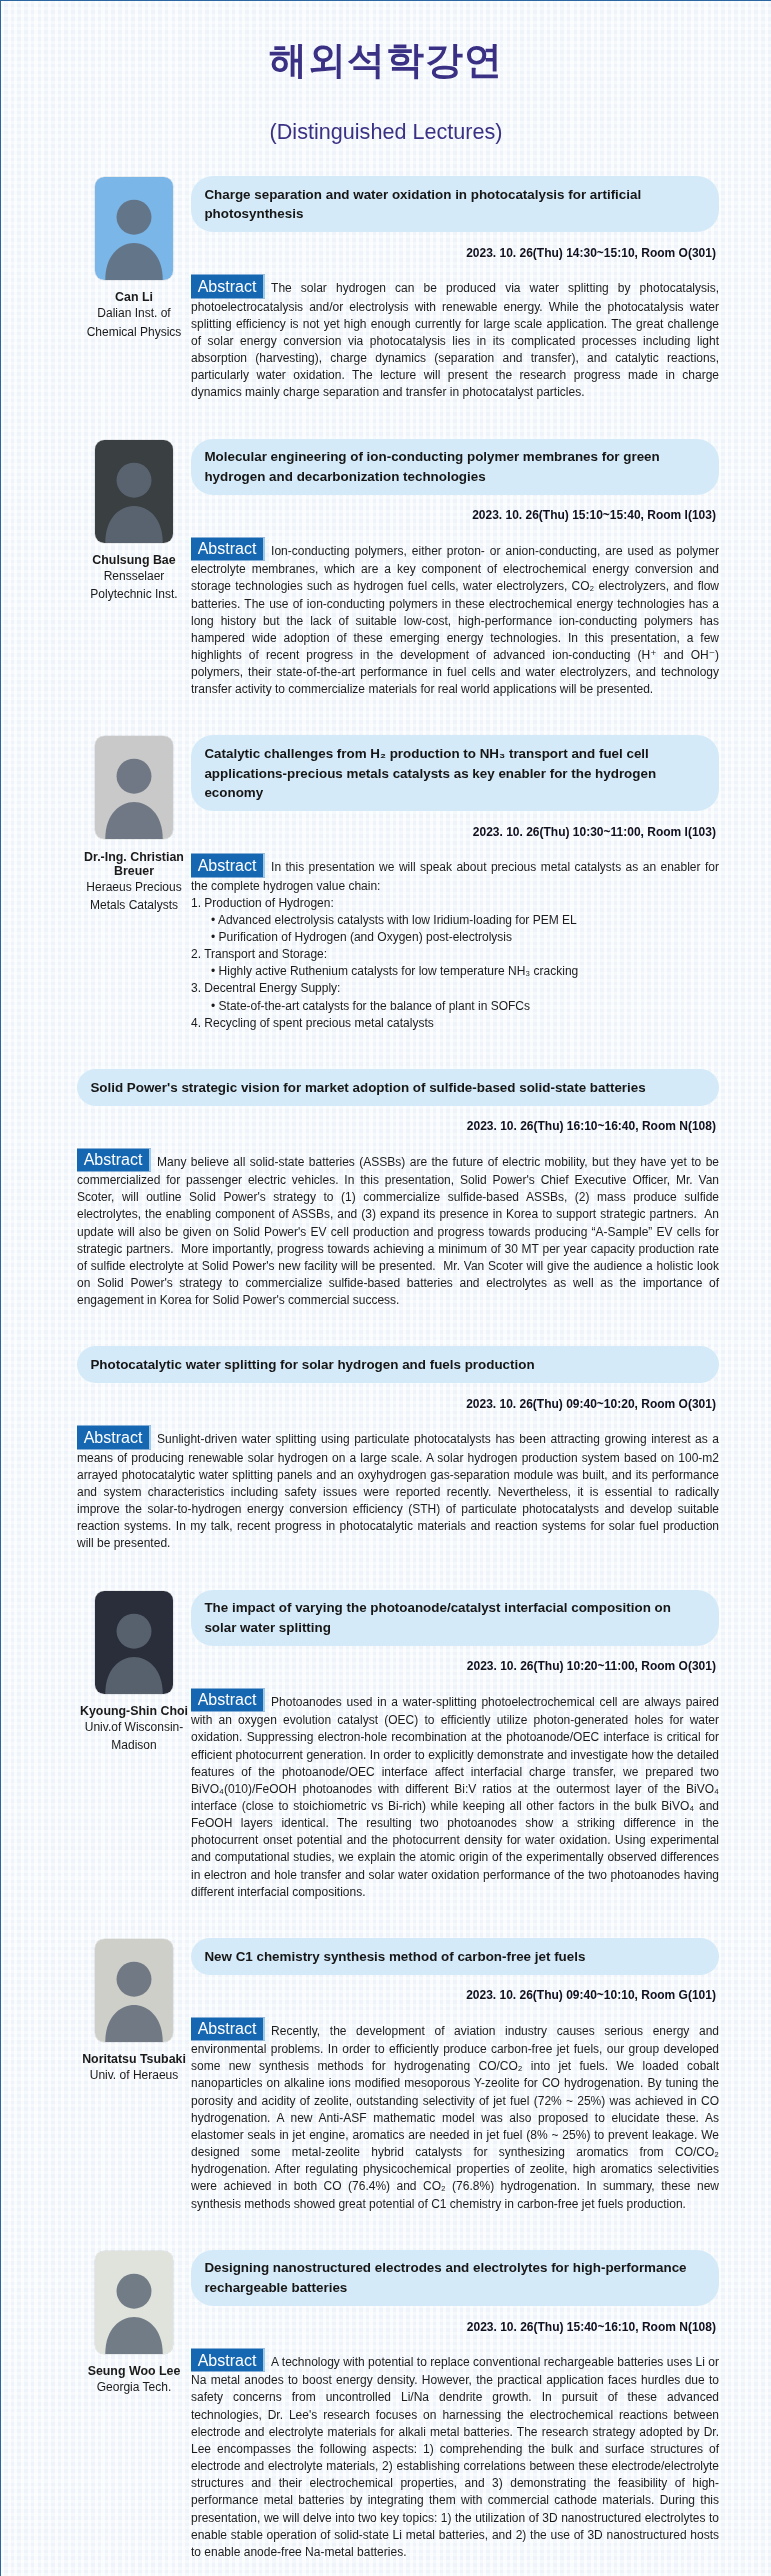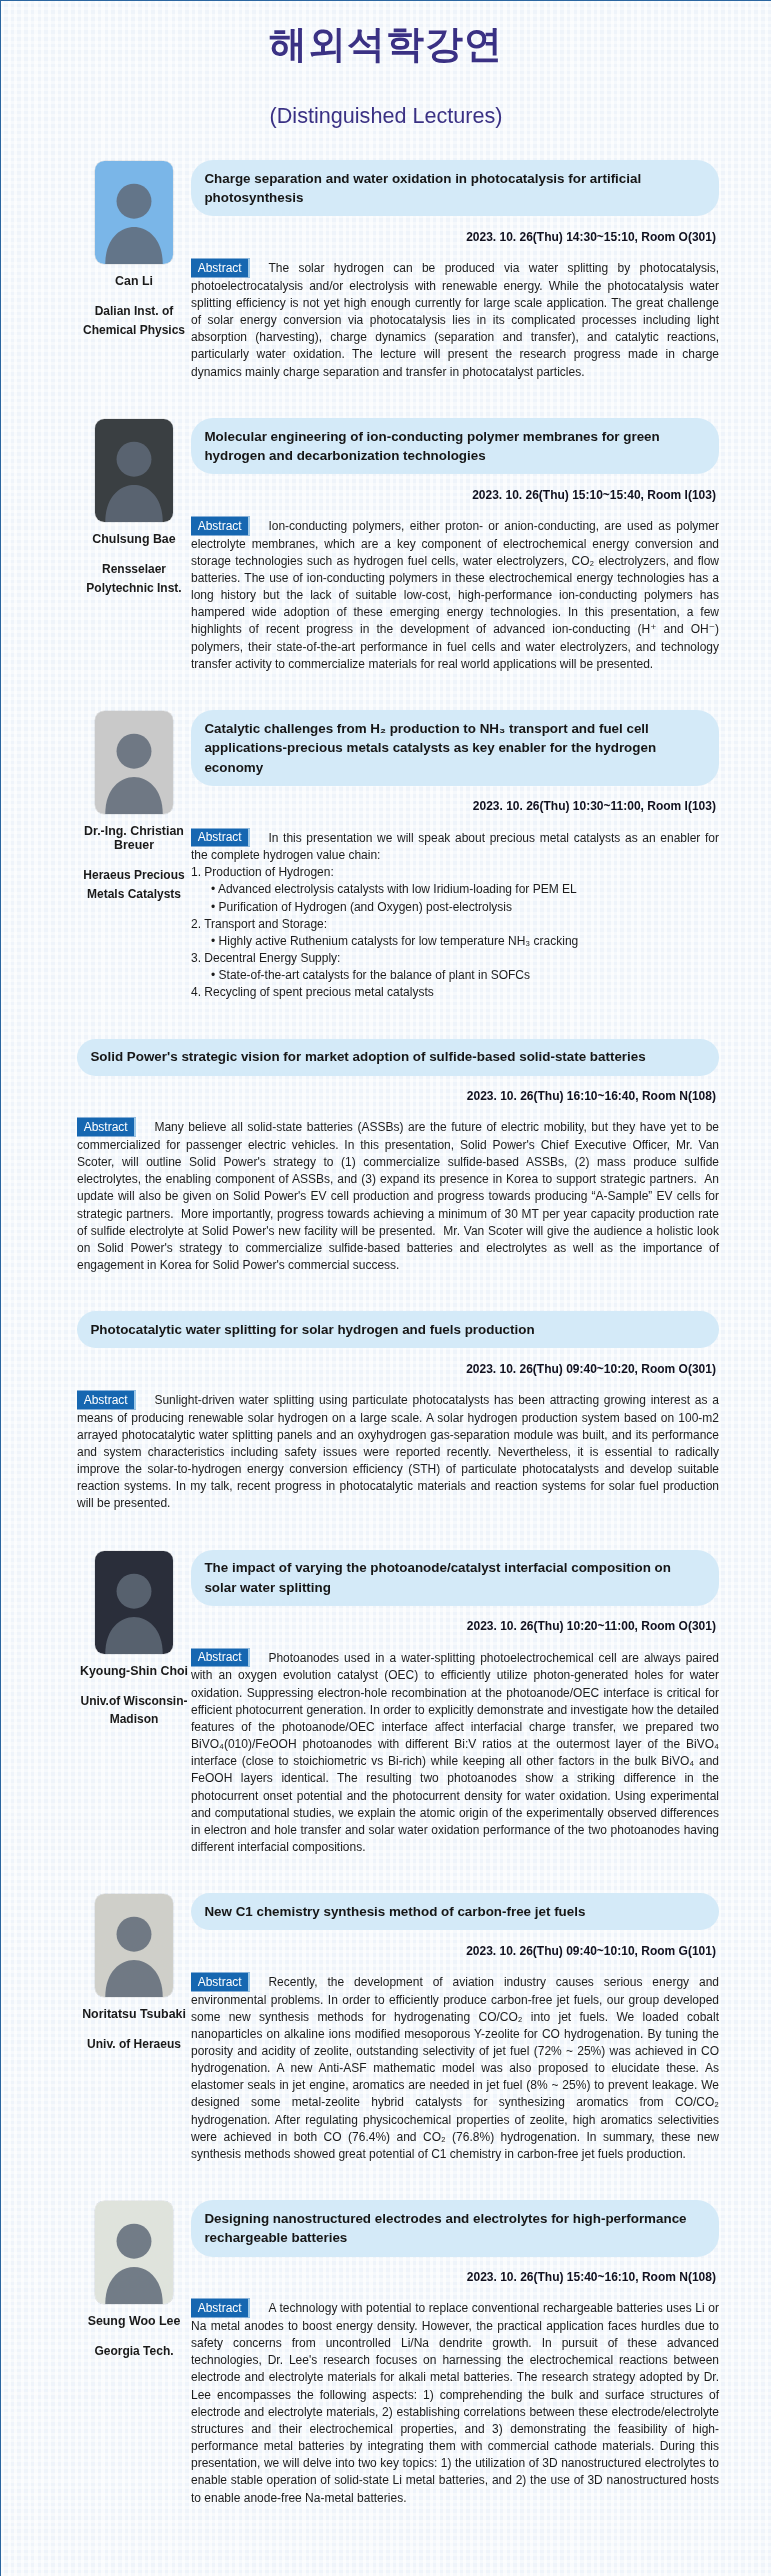--- a/index.html
+++ b/index.html
@@ -16,61 +16,61 @@
       repeating-linear-gradient(90deg, rgba(255,255,255,.65) 0 3.1px, rgba(255,255,255,0) 3.1px 6.7px),
       repeating-linear-gradient(0deg,  rgba(255,255,255,.45) 0 3.1px, rgba(255,255,255,0) 3.1px 6.7px);
   }
   .veil {
     position:absolute; inset:0;
     background:rgba(255,255,255,.30);
     pointer-events:none;
   }
   .content { position:relative; }
 
-  header.page-header { text-align:center; padding-top:18px; margin-bottom:31px; }
+  header.page-header { text-align:center; padding-top:34px; margin-bottom:31px; }
   .title-ko {
     font-size:38px; font-weight:bold; color:#3a3184; letter-spacing:1px;
     text-shadow:0 0 1px rgba(255,255,255,.9);
   }
   .title-en {
     margin-top:33px; font-size:21.6px; font-weight:400; color:#3a3184; letter-spacing:0px;
   }
 
   .lecture { display:flex; margin:0 52px 37px 76px; }
 
   .left-col { width:114px; flex:0 0 114px; text-align:center; }
   .photo {
     width:78px; height:103px; margin:1px auto 0 auto;
     border-radius:9.3px; overflow:hidden; position:relative;
     box-shadow:0 0 0 0.5px rgba(0,0,0,.12);
   }
   .photo svg { display:block; width:100%; height:100%; }
   .speaker-name { margin-top:10.3px; font-size:12.4px; font-weight:bold; color:#1a1a1a; }
-  .speaker-affil { margin-top:14px; font-size:12px; color:#1a1a1a; line-height:1.55;font-weight:bold; }
+  .speaker-affil { margin-top:0; font-size:12px; color:#1a1a1a; line-height:1.55; }
 
   .right-col { flex:1; min-width:0; }
   .title-bar {
     background:#d4eaf8; border-radius:22px;
     padding:8.8px 13.4px; min-height:33px;
     display:flex; align-items:center;
   }
   .title-bar .lecture-title {
     font-size:13.4px; font-weight:bold; color:#161616; line-height:1.45;
   }
   .datetime {
     margin-top:13.4px; text-align:right; padding-right:3.1px;
     font-size:12px; font-weight:bold; color:#10101e;
   }
   .abstract {
     margin-top:15.5px; font-size:12px; line-height:1.43; color:#1c1c1c;
     text-align:justify; white-space:pre-wrap;
   }
   .badge {
     display:inline-block; background:#1667b1; color:#fff;
-    font-size:12px; padding:1.5px 6.7px 2.6px 6.7px; margin-right:18px;
+    font-size:16px; padding:1.5px 6.7px 2.6px 6.7px; margin-right:6px;
     border-right:2.1px solid #9fc9e8; line-height:1.2;
     white-space:nowrap; transform:translateY(-0.5px);
   }
 </style>
 </head>
 <body>
 
 <div class="page">
   <div class="veil"></div>
   <div class="content">

